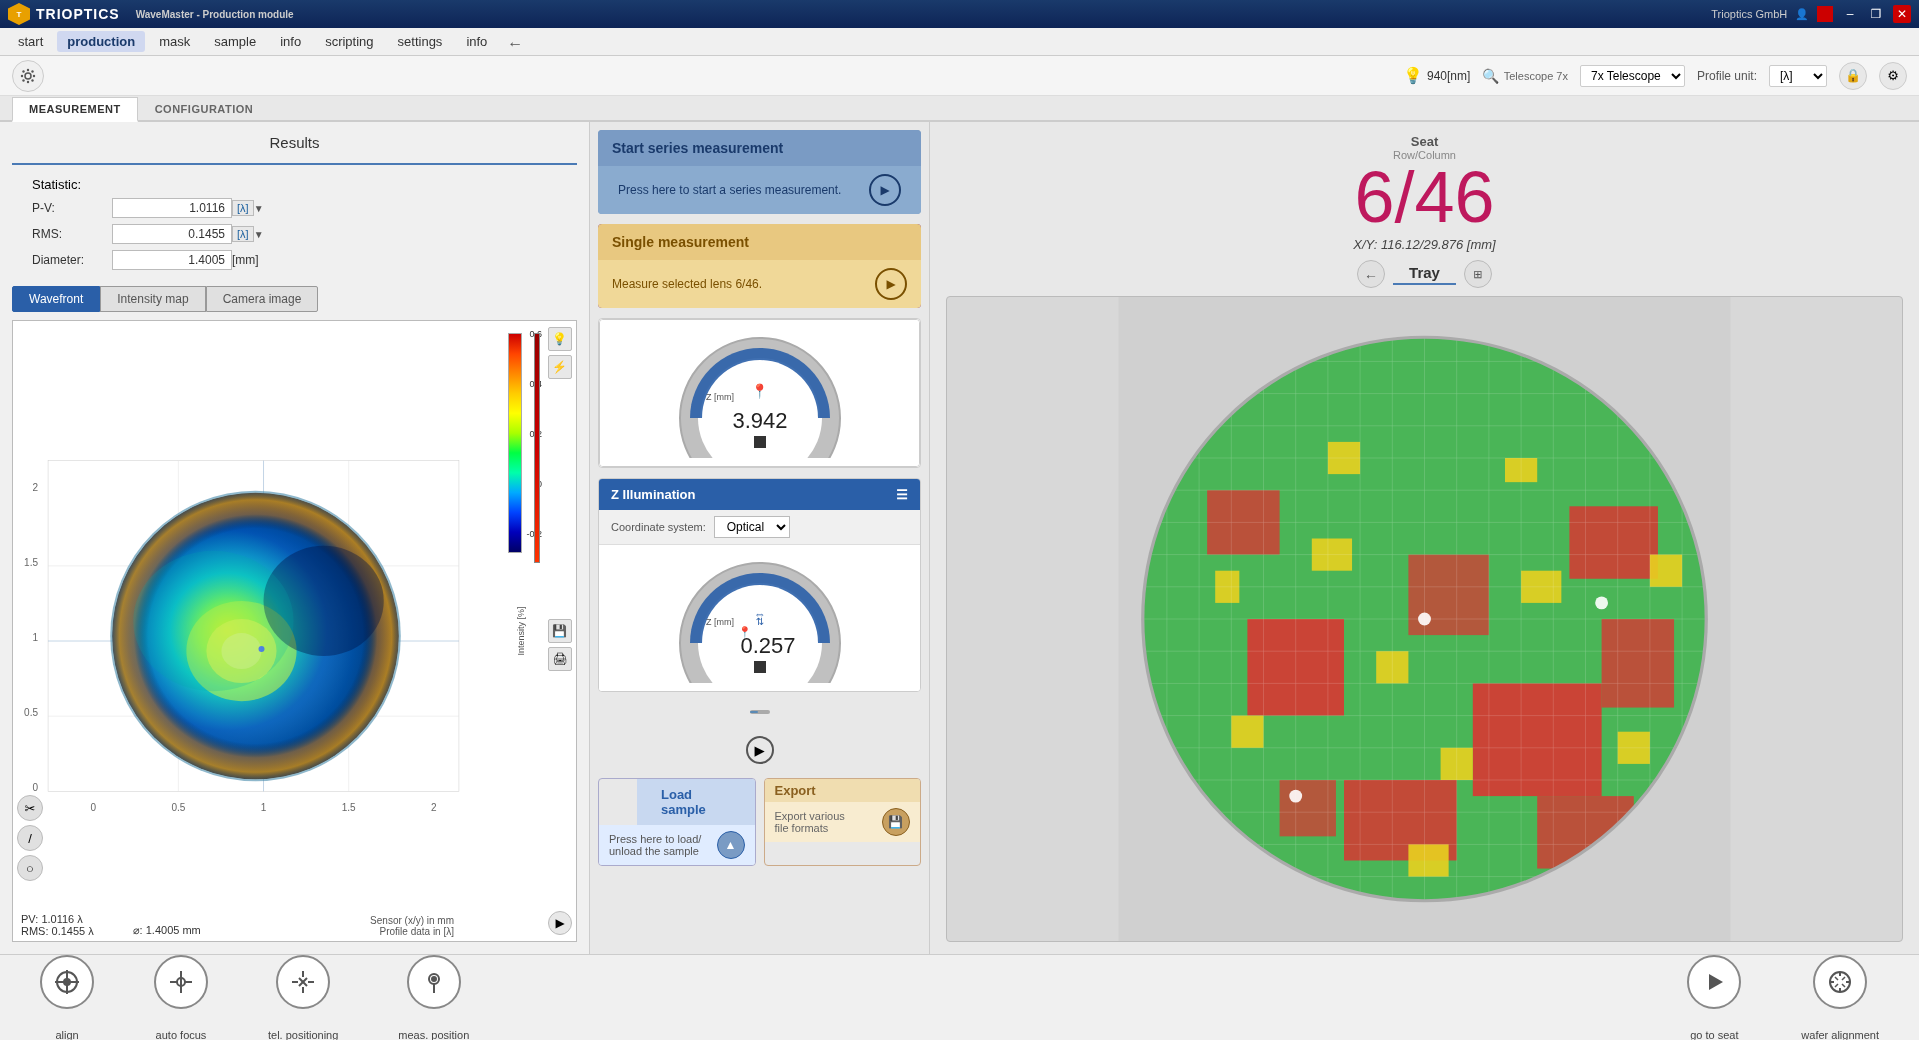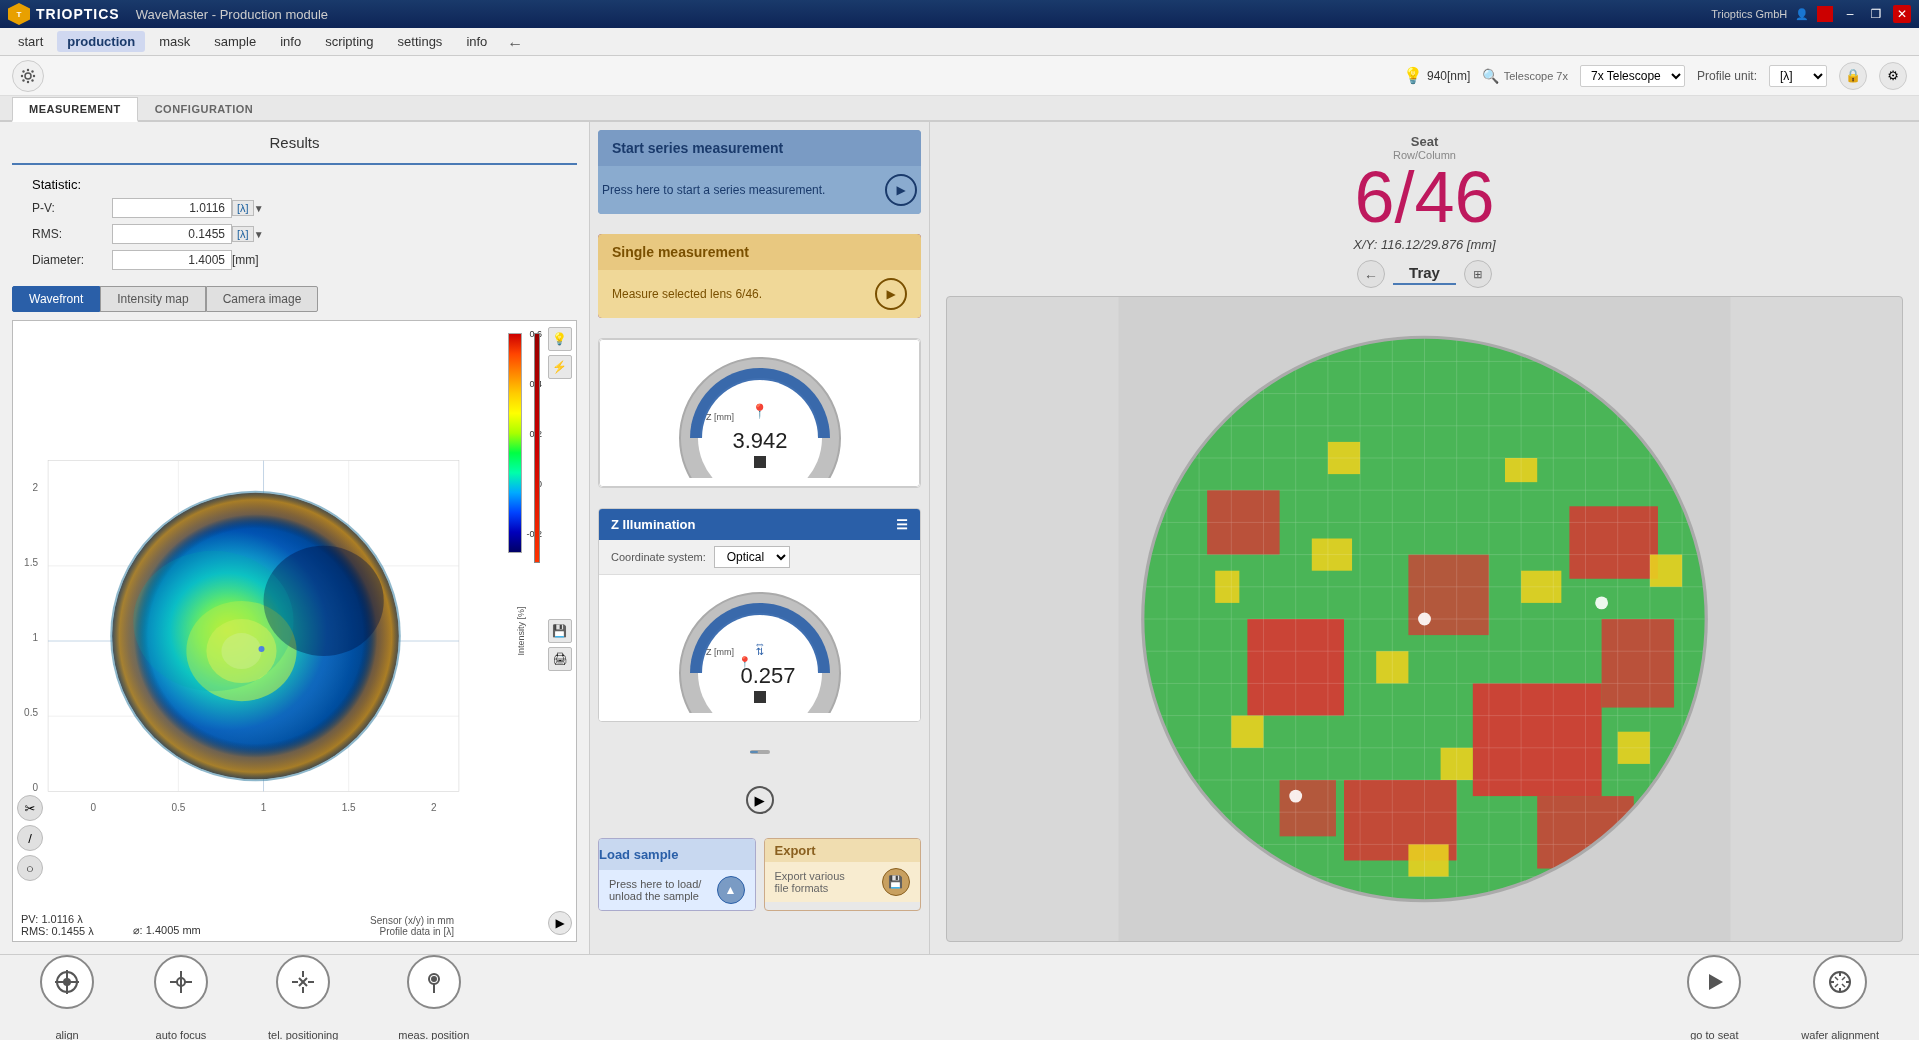--- a/index.html
+++ b/index.html
@@ -20,21 +20,21 @@
       gap: 6px;
     }
     .logo-hex {
       width: 22px; height: 22px;
       background: #e8a000;
       clip-path: polygon(50% 0%, 100% 25%, 100% 75%, 50% 100%, 0% 75%, 0% 25%);
       display: flex; align-items: center; justify-content: center;
       font-size: 10px; color: white; font-weight: bold;
     }
     .logo-text { color: white; font-weight: bold; font-size: 14px; letter-spacing: 1px; }
-    .title-text { color: #ccc; font-size: 13px; margin-left: 16px; }
+    .title-text { color: #ccc; font-size: 10px; margin-left: 16px; font-weight: bold; }
     .titlebar-right { margin-left: auto; display: flex; align-items: center; gap: 8px; color: #ccc; font-size: 11px; }
     .titlebar-btn { width: 18px; height: 18px; display: flex; align-items: center; justify-content: center; cursor: pointer; border: none; background: transparent; color: white; font-size: 12px; }
     .titlebar-close { background: #c00; border-radius: 2px; }
 
     
     #menubar {
       background: #f0f0f0;
       height: 28px;
       display: flex;
       align-items: center;
@@ -186,41 +186,41 @@
     }
 
     
     #middle-panel {
       width: 340px;
       background: #e8e8e8;
       display: flex;
       flex-direction: column;
       border-right: 1px solid #ccc;
       padding: 8px;
-      gap: 20px;
+      gap: 10px;
       overflow-y: auto;
     }
 
     .measure-card {
       border-radius: 4px;
       overflow: hidden;
     }
     .series-card {
       background: #7a9bc4;
     }
     .series-card-header {
       background: #7a9bc4;
       padding: 10px 14px;
       color: #1a3a6b;
       font-size: 14px;
       font-weight: bold;
     }
     .series-card-body {
       background: #8aabcf;
-      padding: 8px 4px;
+      padding: 8px 20px;
       color: #1a3a6b;
       font-size: 12px;
       display: flex;
       align-items: center;
       justify-content: space-between;
     }
     .single-card { background: #701a75; }
     .single-card-header {
       background: #e8c880;
       padding: 10px 14px;
@@ -292,24 +292,25 @@
       gap: 8px;
     }
     .load-card {
       flex: 1;
       border: 1px solid #aac;
       border-radius: 4px;
       overflow: hidden;
     }
     .load-card-header {
       background: #c8d8f0;
-      padding: 8px 0;
+      padding: 8px 24px;
       font-size: 13px;
       color: #2a5fa8;
       font-weight: bold;
+      margin-left: 38px;
     }
     .load-card-body {
       background: #e0ecff;
       padding: 6px 10px;
       font-size: 11px;
       color: #555;
       display: flex;
       align-items: center;
       justify-content: space-between;
     }

